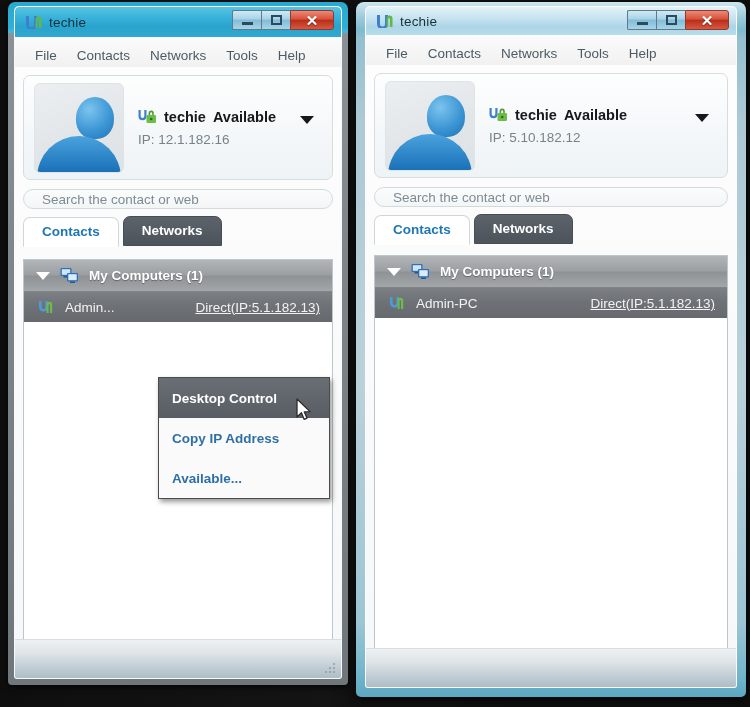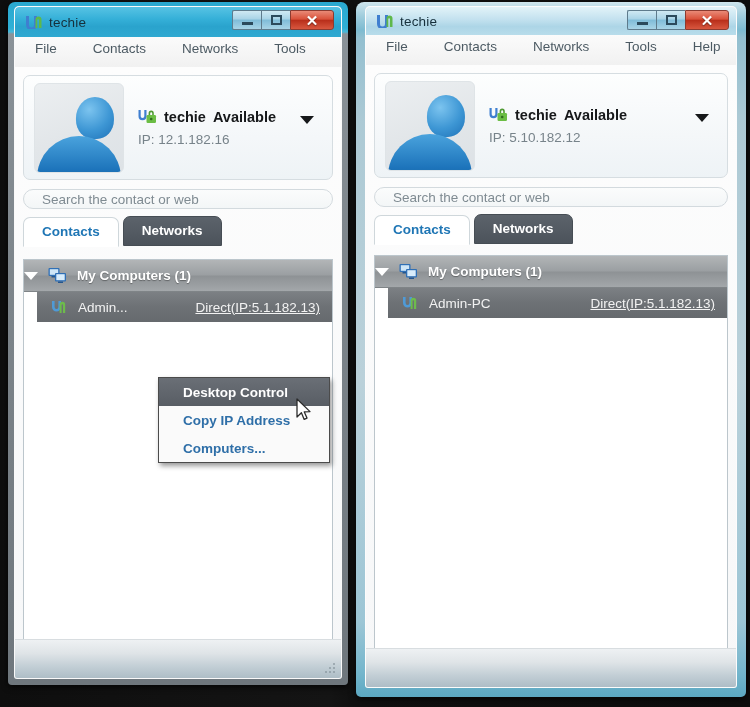--- a/index.html
+++ b/index.html
@@ -91,21 +91,21 @@
   .wb .glyph-min{width:11px;height:3px;background:#2b4a5c;display:block;margin-top:7px;}
   .wb .glyph-max{width:11px;height:10px;border:2px solid #2b4a5c;box-sizing:border-box;display:block;}
   .wb .glyph-close{color:#fff;font-size:15px;font-weight:bold;line-height:1;text-shadow:0 1px 1px rgba(0,0,0,.45);}
 
   
   .client{position:absolute;left:0;right:0;bottom:0;background:#ffffff;}
   #win-left .client{top:30px;}
   #win-right .client{top:28px;}
 
   .menubar{
-    height:30px;display:flex;align-items:flex-start;gap:16px;padding-left:10px;
+    height:30px;display:flex;align-items:flex-end;gap:0px;padding-left:10px;
     background:linear-gradient(180deg,#fbfbfb 0%,#f1f1f1 100%);
     border-bottom:1px solid #e3e3e3;
   }
   .menu-item{
     font-size:13.5px;color:#4c5a63;padding:4px 10px;cursor:default;white-space:nowrap;
   }
 
   .panel-wrap{
     position:absolute;left:0;right:0;top:30px;bottom:0;
     background:linear-gradient(180deg,#fdfdfd 0%,#f6f7f8 100%);
@@ -174,34 +174,34 @@
   }
 
   
   .listbox{
     border:1px solid #bcc6cc;background:#ffffff;
     position:absolute;left:8px;right:8px;top:222px;bottom:8px;
     box-shadow:inset 0 0 0 2px #ffffff;
   }
   #win-right .listbox{top:220px;bottom:8px;}
   .group-head{
-    height:32px;display:flex;align-items:center;gap:10px;box-sizing:border-box;
+    height:32px;display:flex;align-items:center;gap:10px;padding-left:12px;box-sizing:border-box;
     background:linear-gradient(180deg,#b2b5b7 0%,#9b9fa2 48%,#8e9295 52%,#a3a7aa 100%);
     border-bottom:1px solid #7f8487;cursor:pointer;
   }
   .tri{
     width:0;height:0;border-left:7px solid transparent;border-right:7px solid transparent;
     border-top:8px solid #ffffff;
   }
   .grp-icon{width:19px;height:17px;position:relative;display:block;}
   .grp-label{font-size:13.5px;font-weight:bold;color:#ffffff;text-shadow:0 1px 1px rgba(0,0,0,.35);}
   .contact-row{
     height:30px;display:flex;align-items:center;padding:0 12px 0 14px;box-sizing:border-box;
     background:linear-gradient(180deg,#7c8084 0%,#6d7175 50%,#666a6e 100%);
-    color:#ffffff;cursor:pointer;justify-content:space-between;margin-left:13px;
+    color:#ffffff;cursor:pointer;justify-content:space-between;
   }
   .cr-left{display:flex;align-items:center;gap:10px;}
   .cr-icon{width:17px;height:14px;position:relative;display:block;}
   .cr-name{font-size:13.5px;color:#f2f2f2;}
   .cr-meta{font-size:13.5px;color:#f2f2f2;text-decoration:underline;}
 
   
   .statusbar{
     position:absolute;left:0;right:0;bottom:0;height:38px;
     background:linear-gradient(180deg,#eef1f3 0%,#dfe4e7 35%,#c2ced5 70%,#aebdc6 100%);
@@ -211,21 +211,21 @@
   .grip i{position:absolute;width:2px;height:2px;background:#7e8c94;display:block;}
 
   
   .ctxmenu{
     position:absolute;left:143px;top:340px;width:170px;
     background:#fafafa;border:1px solid #4b4b4b;
     box-shadow:2px 3px 5px rgba(0,0,0,.4);
     padding:0;z-index:40;
   }
   .ctx-item{
-    height:28px;display:flex;align-items:center;padding-left:24px;box-sizing:border-box;
+    height:40px;display:flex;align-items:center;padding-left:13px;box-sizing:border-box;
     font-size:13.5px;font-weight:bold;color:#2f6fa8;cursor:pointer;white-space:nowrap;
   }
   .ctx-item.highlight{
     background:linear-gradient(180deg,#6a6f76 0%,#585d64 100%);color:#ffffff;
   }
 
   
   .cursor{position:absolute;left:280px;top:361px;width:18px;height:24px;z-index:60;pointer-events:none;}
 </style>
 </head>
@@ -330,21 +330,21 @@
             </span>
             <span class="cr-name">Admin...</span>
           </span>
           <span class="cr-meta">Direct(IP:5.1.182.13)</span>
         </div>
       </div>
 
       <div class="ctxmenu">
         <div class="ctx-item highlight">Desktop Control</div>
         <div class="ctx-item">Copy IP Address</div>
-        <div class="ctx-item">Computers...</div>
+        <div class="ctx-item">Available...</div>
       </div>
 
       <div class="statusbar">
         <span class="grip">
           <i style="left:10px;top:2px"></i>
             <i style="left:6px;top:6px"></i>
             <i style="left:10px;top:6px"></i>
           <i style="left:2px;top:10px"></i>
             <i style="left:6px;top:10px"></i>
             <i style="left:10px;top:10px"></i>

